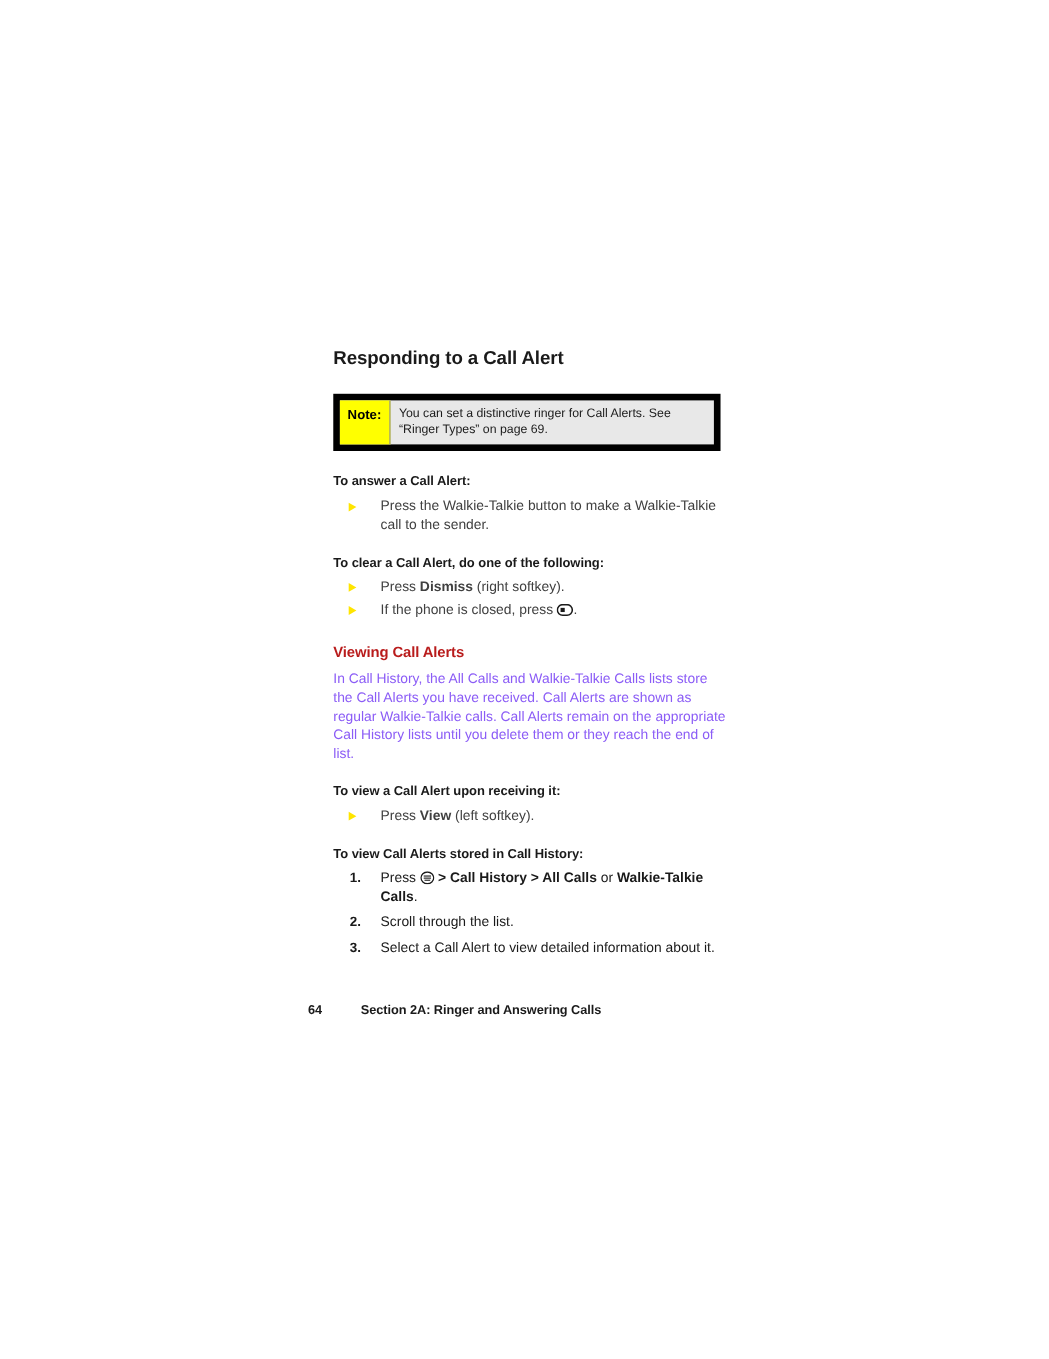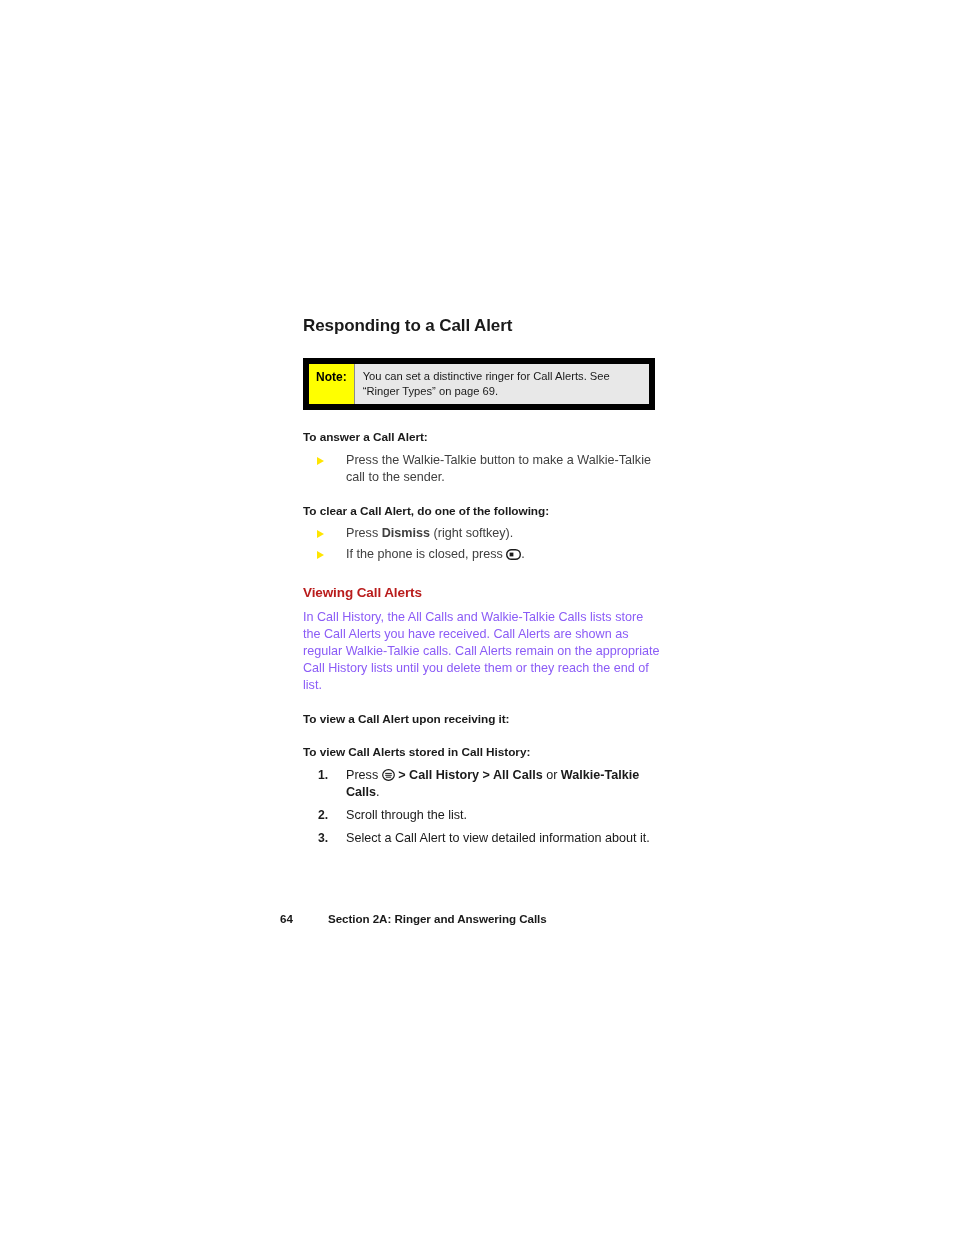--- a/index.html
+++ b/index.html
@@ -208,20 +208,26 @@
             </svg></span><span>.</span>
       </li>
     </ul>
 
     <h2 class="sub-title">Viewing Call Alerts</h2>
 
     <p class="body-para">In Call History, the All Calls and Walkie-Talkie Calls lists store the Call Alerts you have received. Call Alerts are shown as regular Walkie-Talkie calls. Call Alerts remain on the appropriate Call History lists until you delete them or they reach the end of list.</p>
 
     <p class="leadin spaced-top">To view a Call Alert upon receiving it:</p>
 
+    <ul class="bullet-list">
+      <li class="bullet-item">
+        <span class="bullet-marker"></span>
+        <span>Press </span><b>View</b><span> (left softkey).</span>
+      </li>
+    </ul>
 
     <p class="leadin spaced-top">To view Call Alerts stored in Call History:</p>
 
     <ol class="num-list">
       <li class="num-item">
         <span class="num-marker">1.</span>
         <span>Press </span><span class="glyph"><svg width="13" height="12" viewBox="0 0 13 12">
               <ellipse cx="6.5" cy="6" rx="5.8" ry="5.3" fill="#ffffff" stroke="#1a1a1a" stroke-width="1.2"></ellipse>
               <rect x="3.2" y="3.9" width="6.6" height="1.0" fill="#1a1a1a"></rect>
               <rect x="3.2" y="5.8" width="6.6" height="1.0" fill="#1a1a1a"></rect>

